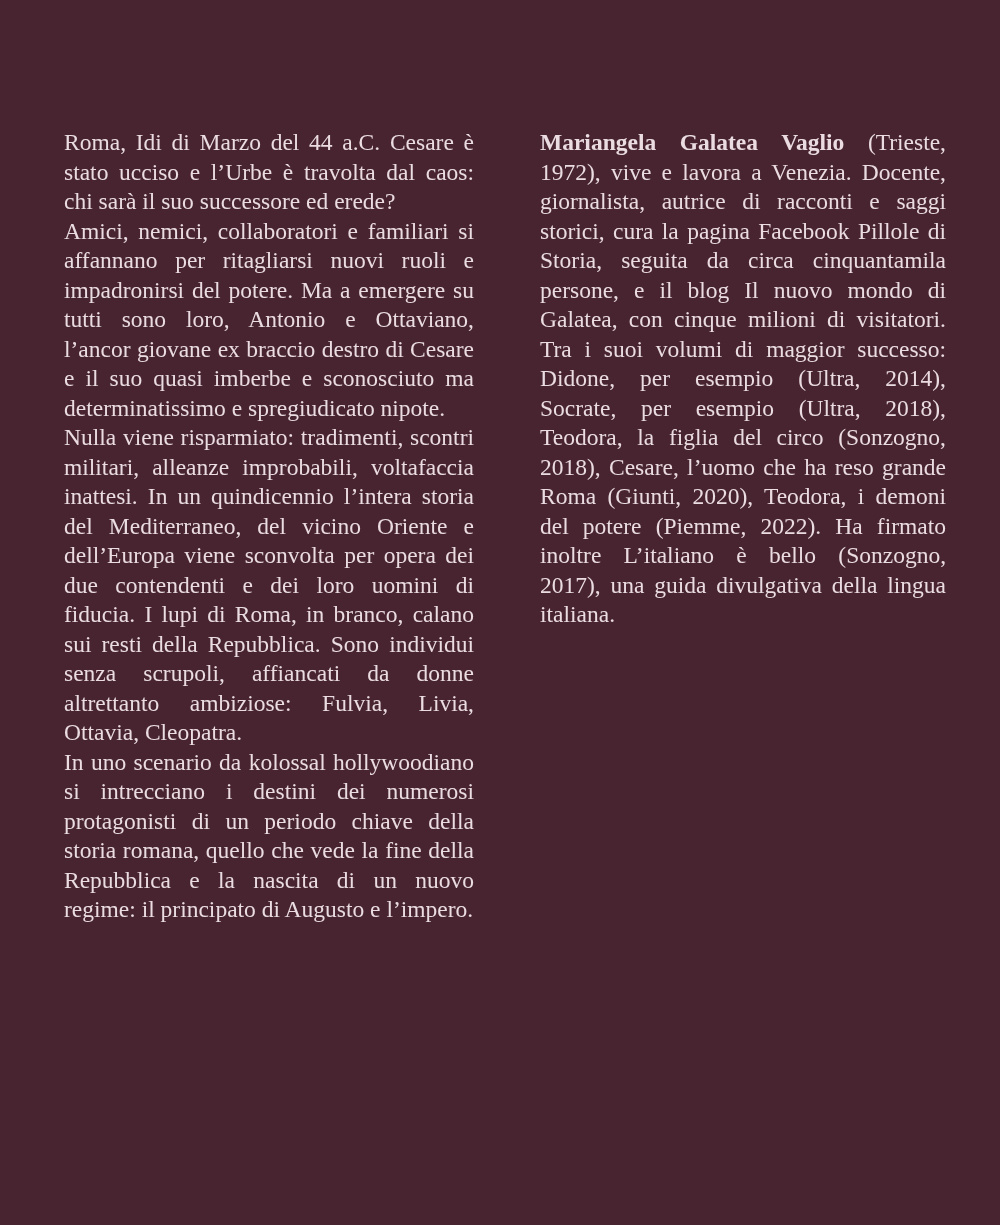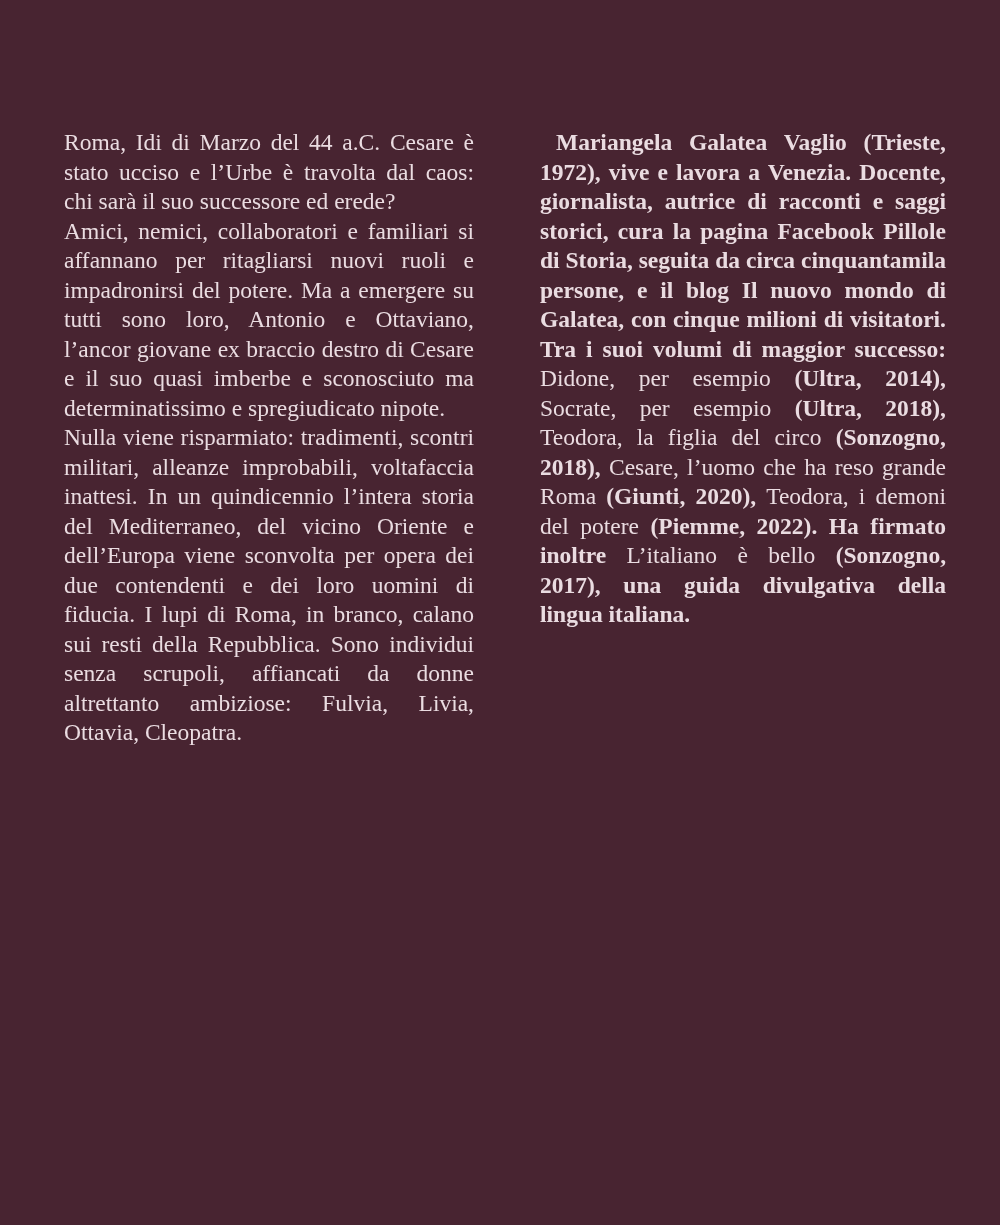--- a/index.html
+++ b/index.html
@@ -31,32 +31,33 @@
     width: 410px;
   }
   .col-bio {
     left: 540px;
     width: 406px;
   }
   .text-column p {
     margin: 0;
     padding: 0;
   }
-  .seg-bold   { font-weight: bold; margin-left: 16px; }
+  .seg-bold   { font-weight: bold; }
   .seg-italic { }
-  .seg-regular { font-weight: bold; font-style: normal; }
+  .seg-regular { font-weight: normal; font-style: normal; }
 </style>
 </head>
 <body>
 
 <div class="cover">
 
   <div class="text-column col-synopsis">
     <p>Roma, Idi di Marzo del 44 a.C. Cesare è stato ucciso e l’Urbe è travolta dal caos: chi sarà il suo successore ed erede?</p>
     <p>Amici, nemici, collaboratori e familiari si affannano per ritagliarsi nuovi ruoli e impadronirsi del potere. Ma a emergere su tutti sono loro, Antonio e Ottaviano, l’ancor giovane ex braccio destro di Cesare e il suo quasi imberbe e sconosciuto ma determinatissimo e spregiudicato nipote.</p>
     <p>Nulla viene risparmiato: tradimenti, scontri militari, alleanze improbabili, voltafaccia inattesi. In un quindicennio l’intera storia del Mediterraneo, del vicino Oriente e dell’Europa viene sconvolta per opera dei due contendenti e dei loro uomini di fiducia. I lupi di Roma, in branco, calano sui resti della Repubblica. Sono individui senza scrupoli, affiancati da donne altrettanto ambiziose: Fulvia, Livia, Ottavia, Cleopatra.</p>
+    <p>In uno scenario da kolossal hollywoodiano si intrecciano i destini dei numerosi protagonisti di un periodo chiave della storia romana, quello che vede la fine della Repubblica e la nascita di un nuovo regime: il principato di Augusto e l’impero.</p>
   </div>
 
   <div class="text-column col-bio">
     <p><span class="seg-bold">Mariangela Galatea Vaglio</span><span class="seg-regular"> (Trieste, 1972), vive e lavora a Venezia. Docente, giornalista, autrice di racconti e saggi storici, cura la pagina Facebook Pillole di Storia, seguita da circa cinquantamila persone, e il blog Il nuovo mondo di Galatea, con cinque milioni di visitatori. Tra i suoi volumi di maggior successo: </span><span class="seg-italic">Didone, per esempio</span><span class="seg-regular"> (Ultra, 2014), </span><span class="seg-italic">Socrate, per esempio</span><span class="seg-regular"> (Ultra, 2018), </span><span class="seg-italic">Teodora, la figlia del circo</span><span class="seg-regular"> (Sonzogno, 2018), </span><span class="seg-italic">Cesare, l’uomo che ha reso grande Roma</span><span class="seg-regular"> (Giunti, 2020), </span><span class="seg-italic">Teodora, i demoni del potere</span><span class="seg-regular"> (Piemme, 2022). Ha firmato inoltre </span><span class="seg-italic">L’ita­liano è bello</span><span class="seg-regular"> (Sonzogno, 2017), una guida divulgativa della lingua italiana.</span></p>
   </div>
 
 </div>
 
 </body></html>

